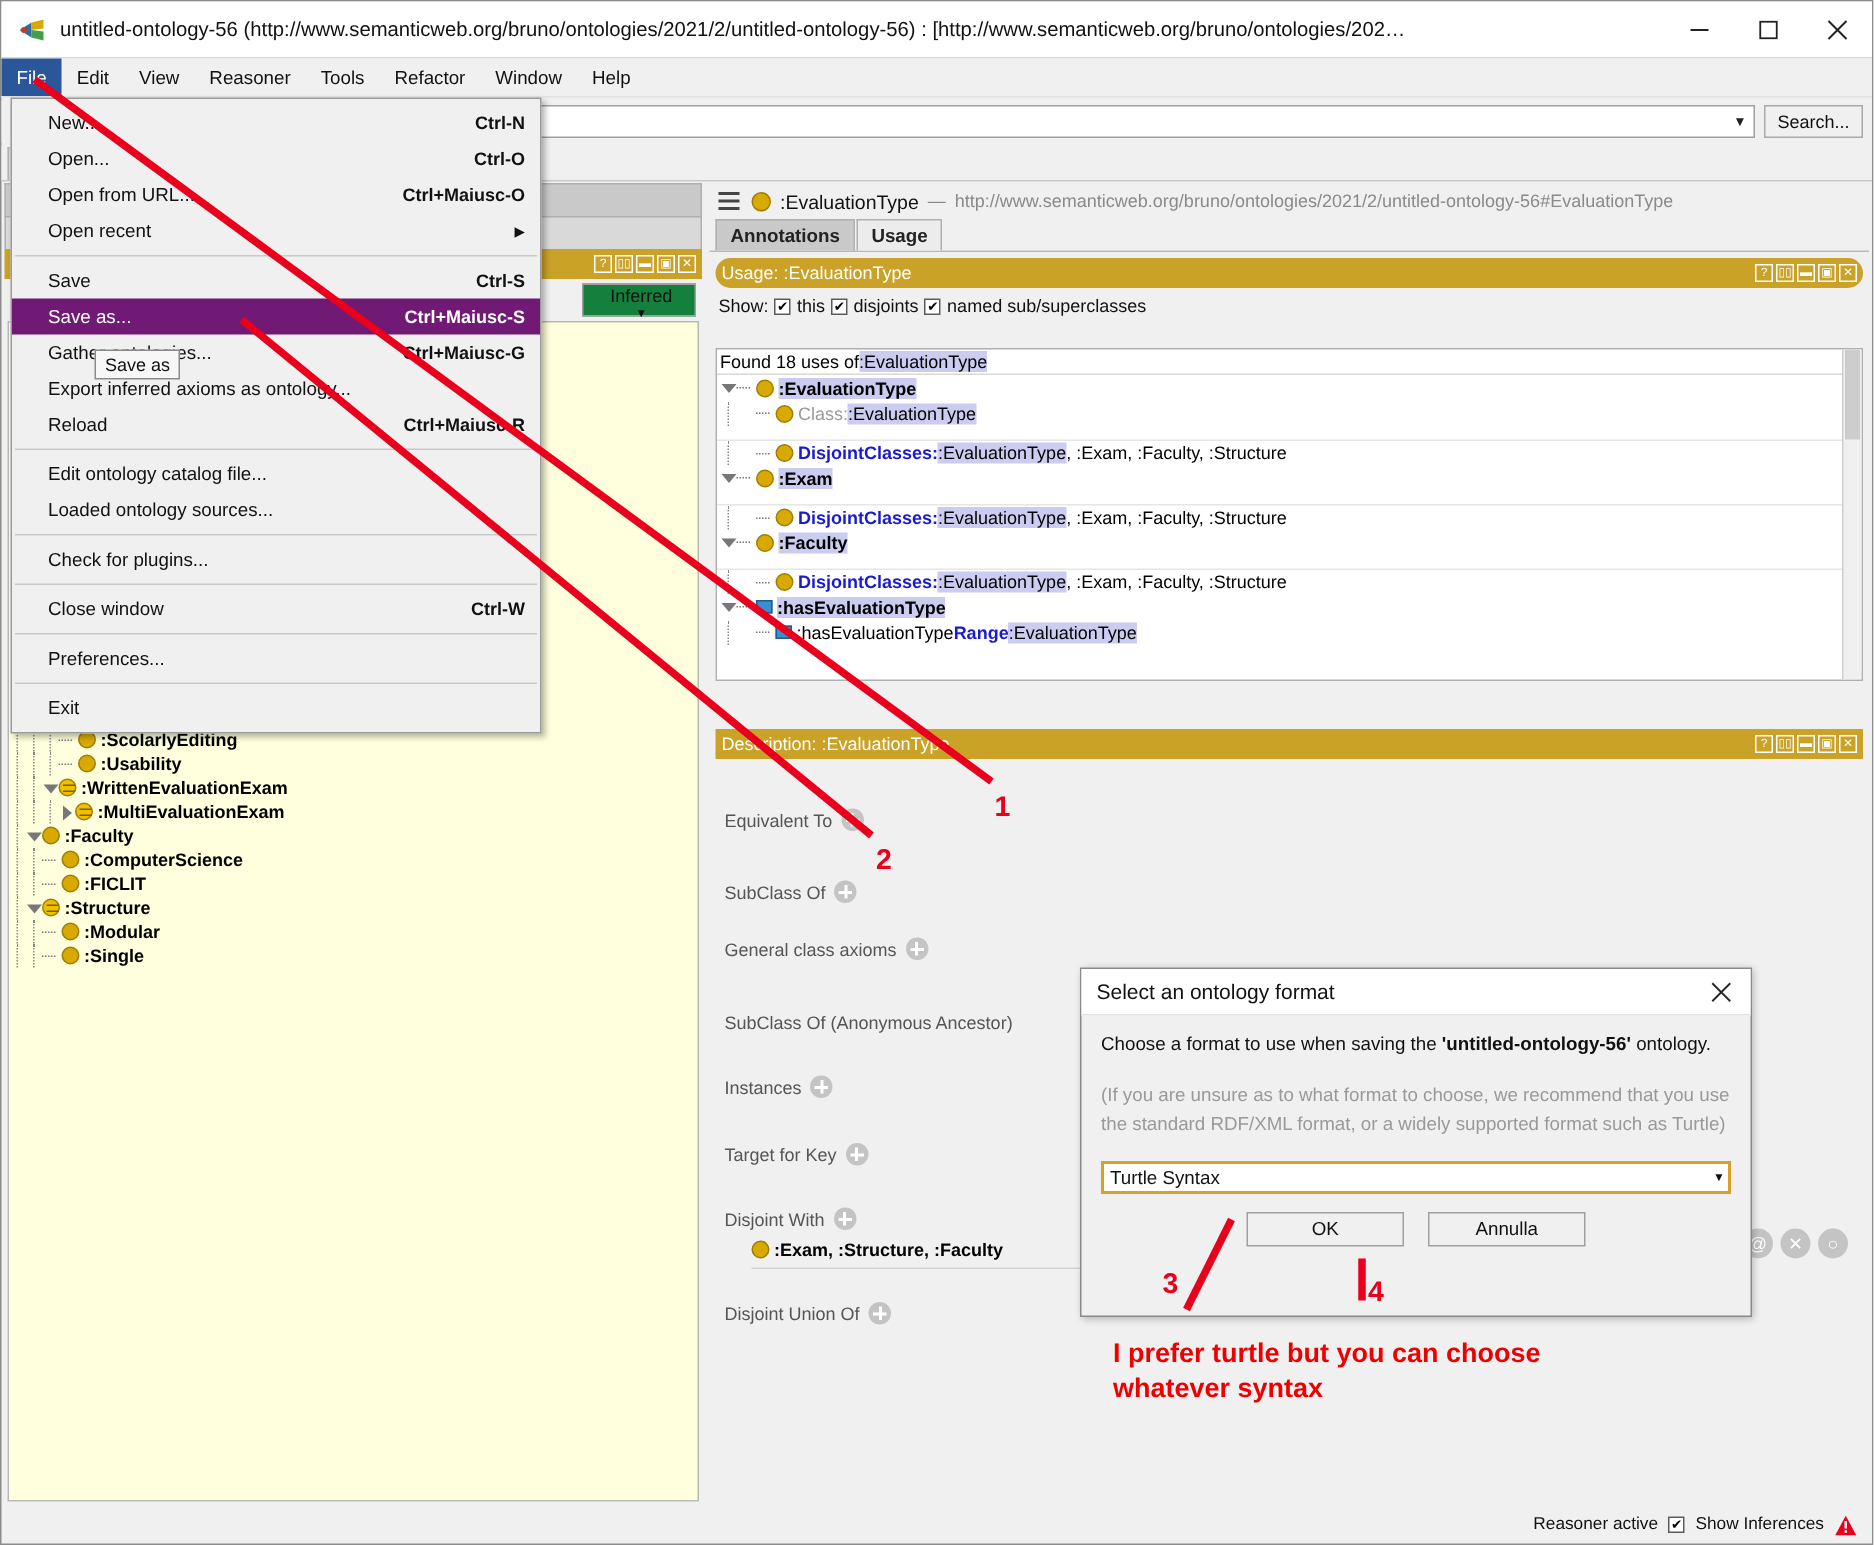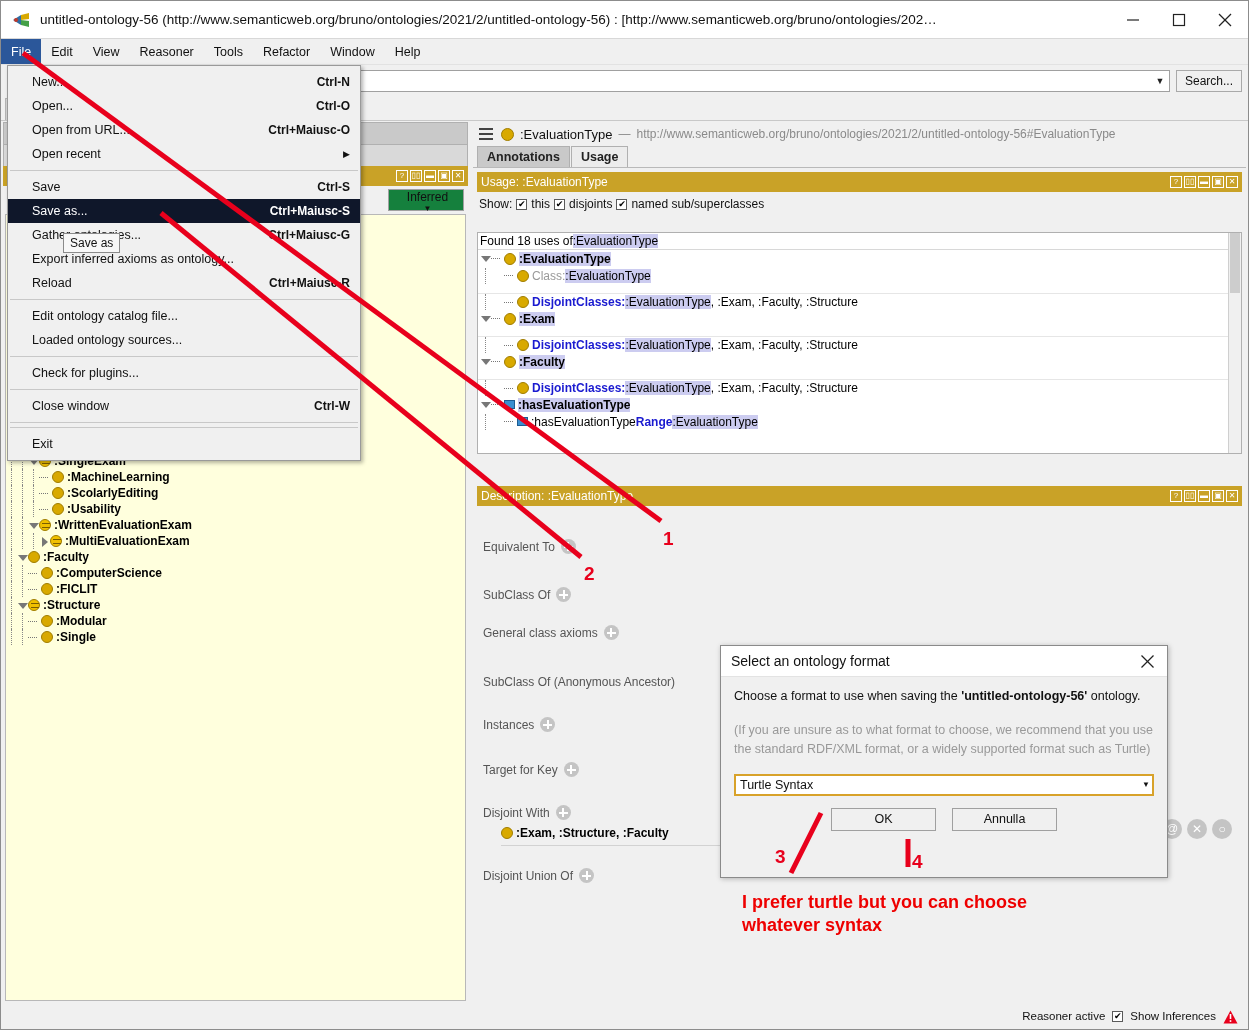--- a/index.html
+++ b/index.html
@@ -210,21 +210,21 @@
     display:flex; align-items:center; justify-content:center; font-size:12px; flex:0 0 auto;
   }
 
   
   #filemenu {
     position:absolute; left:6px; top:64px; width:354px;
     background:#f0f0f0; border:1px solid #9a9a9a; box-shadow:2px 2px 4px rgba(0,0,0,.3);
     z-index:60; padding:4px 0;
   }
   .fmi { height:24px; display:flex; align-items:center; padding:0 10px 0 24px; font-size:12.5px; color:#111; }
-  .fmi.sel { background:#0f172a; color:#fff; }
+  .fmi.sel { background:#701a75; color:#fff; }
   .fmi .lbl { flex:1 1 auto; }
   .fmi .acc { font-weight:bold; font-size:12px; }
   .fmi .sub { font-size:9px; }
   .fsep { height:1px; background:#c8c8c8; margin:4px 2px; }
   #tooltip {
     position:absolute; left:62px; top:232px; background:#f7f7f7; border:1px solid #8a8a8a;
     font-size:12px; padding:2px 6px; z-index:70; color:#111;
   }
 
   
@@ -570,21 +570,21 @@
         <span id="entity-name">:EvaluationType</span>
         <span id="entity-dash">—</span>
         <span id="entity-iri">http://www.semanticweb.org/bruno/ontologies/2021/2/untitled-ontology-56#EvaluationType</span>
       </div>
 
       <div id="rtabs">
         <div class="rtab">Annotations</div>
         <div class="rtab sel">Usage</div>
       </div>
 
-      <div class="gold-bar" style="margin:4px 4px 0 4px;">
+      <div class="gold-bar" style="margin:4px 4px 0 4px;border-radius:10px;">
         <span class="ttl">Usage: :EvaluationType</span>
         <span class="hdr-btns">
           <span class="hdr-btn">?</span>
           <span class="hdr-btn">▯▯</span>
           <span class="hdr-btn">▬</span>
           <span class="hdr-btn">▣</span>
           <span class="hdr-btn">✕</span>
         </span>
       </div>
 
@@ -790,20 +790,23 @@
       <div class="fsep"></div>
       <div class="fmi">
         <span class="lbl">Check for plugins...</span>
       </div>
       <div class="fsep"></div>
       <div class="fmi">
         <span class="lbl">Close window</span>
         <span class="acc">Ctrl-W</span>
       </div>
       <div class="fsep"></div>
+      <div class="fmi">
+        <span class="lbl">Preferences...</span>
+      </div>
       <div class="fsep"></div>
       <div class="fmi">
         <span class="lbl">Exit</span>
       </div>
     </div>
   <div id="tooltip">Save as</div>
 
   <div id="dialog">
     <div id="dlg-title">
       <span class="t">Select an ontology format</span>

